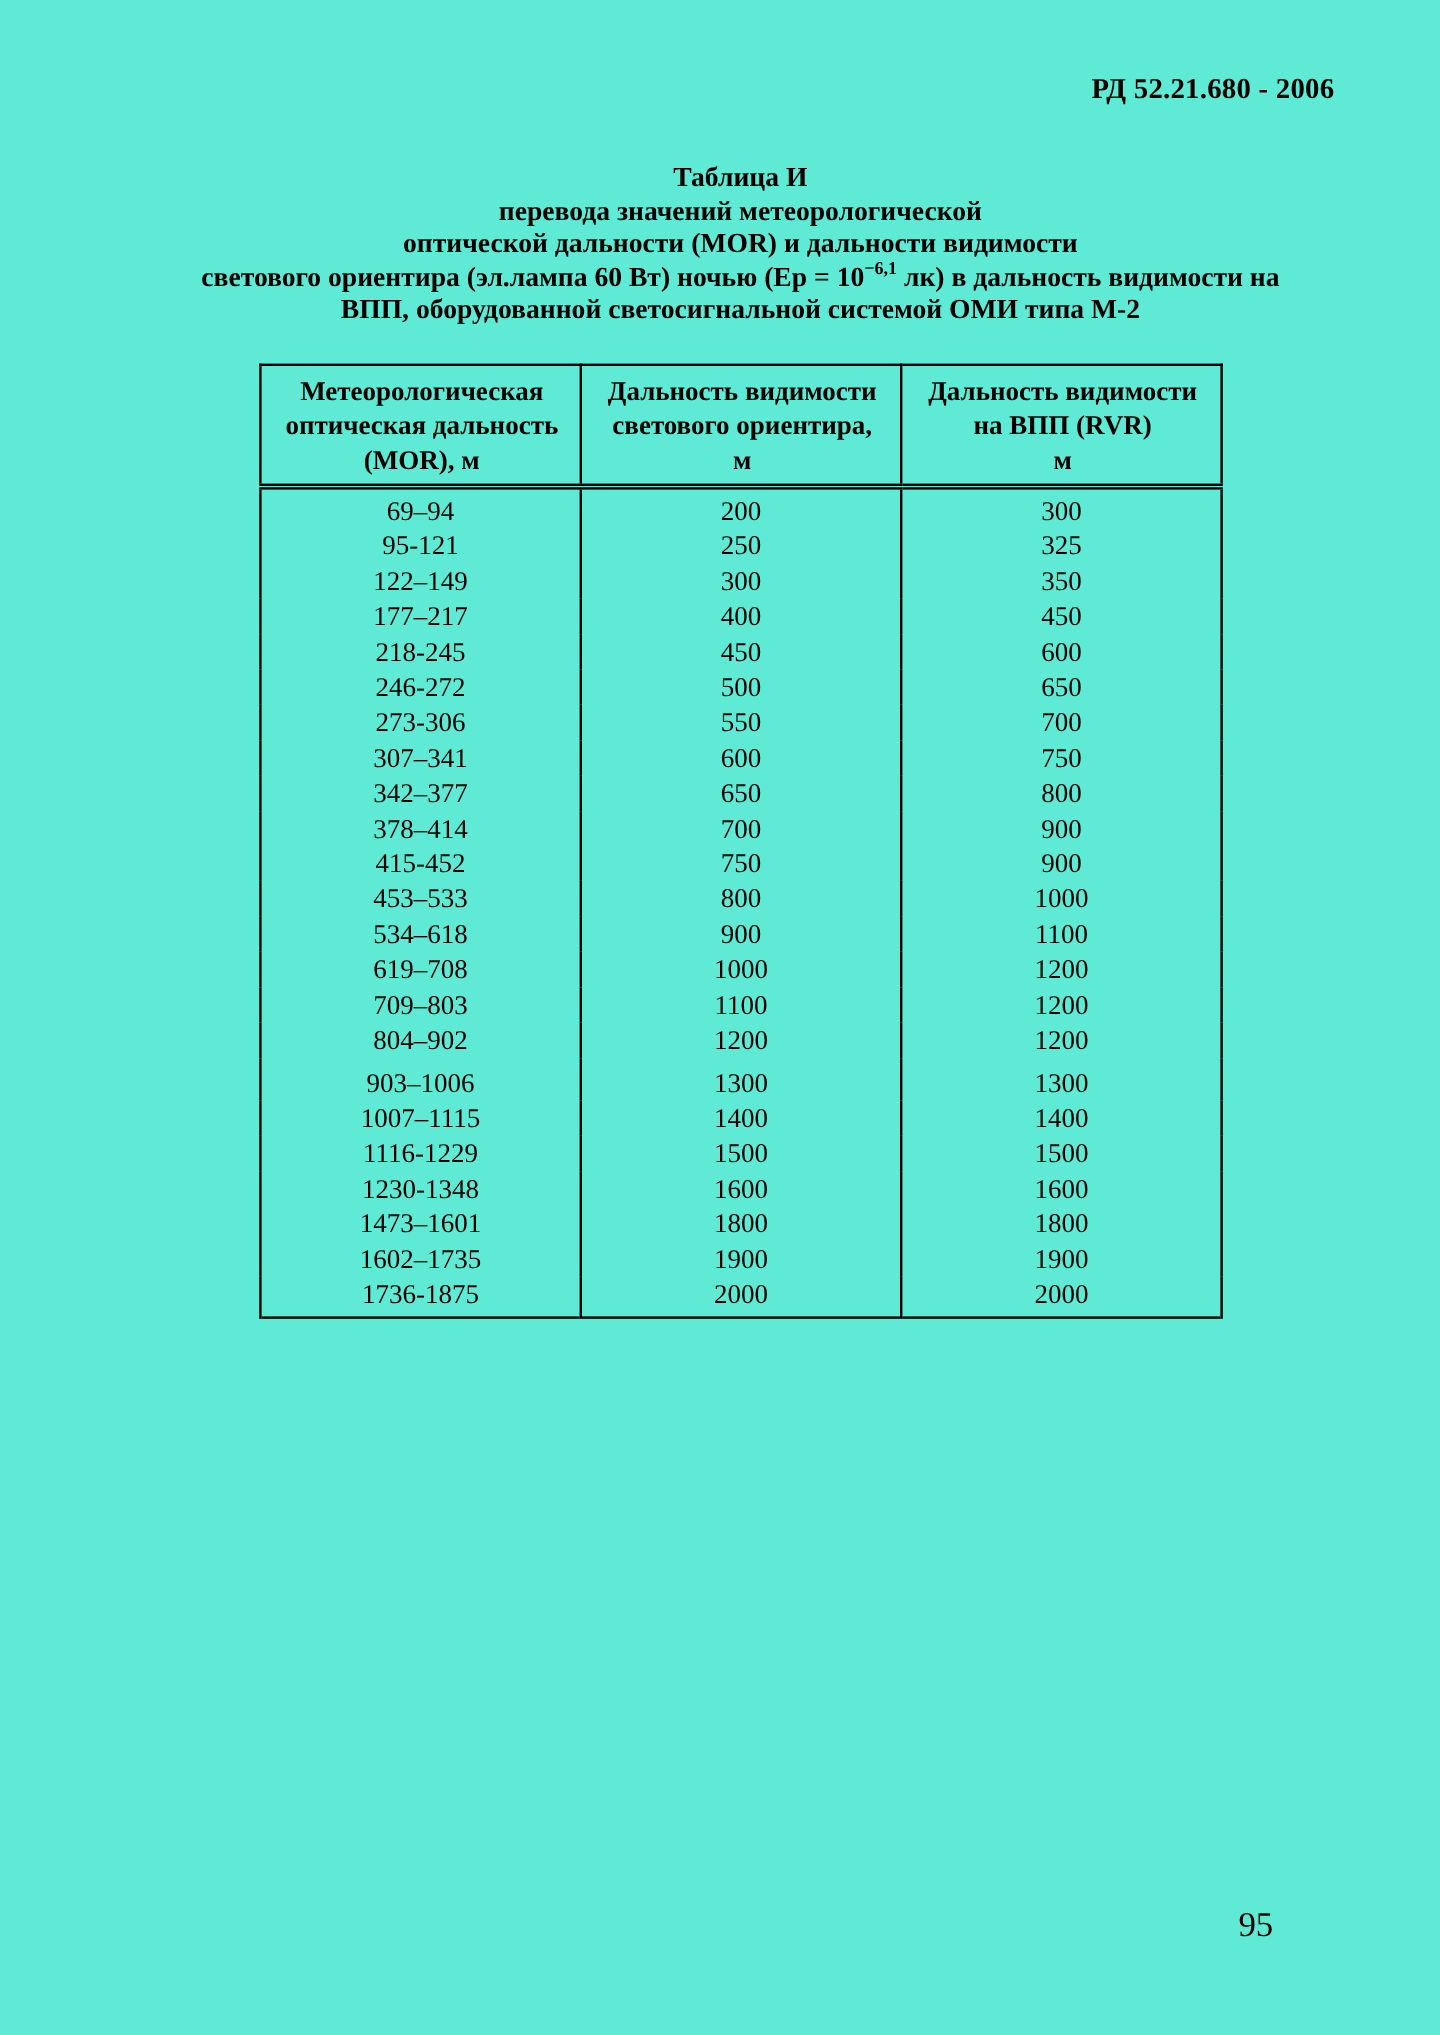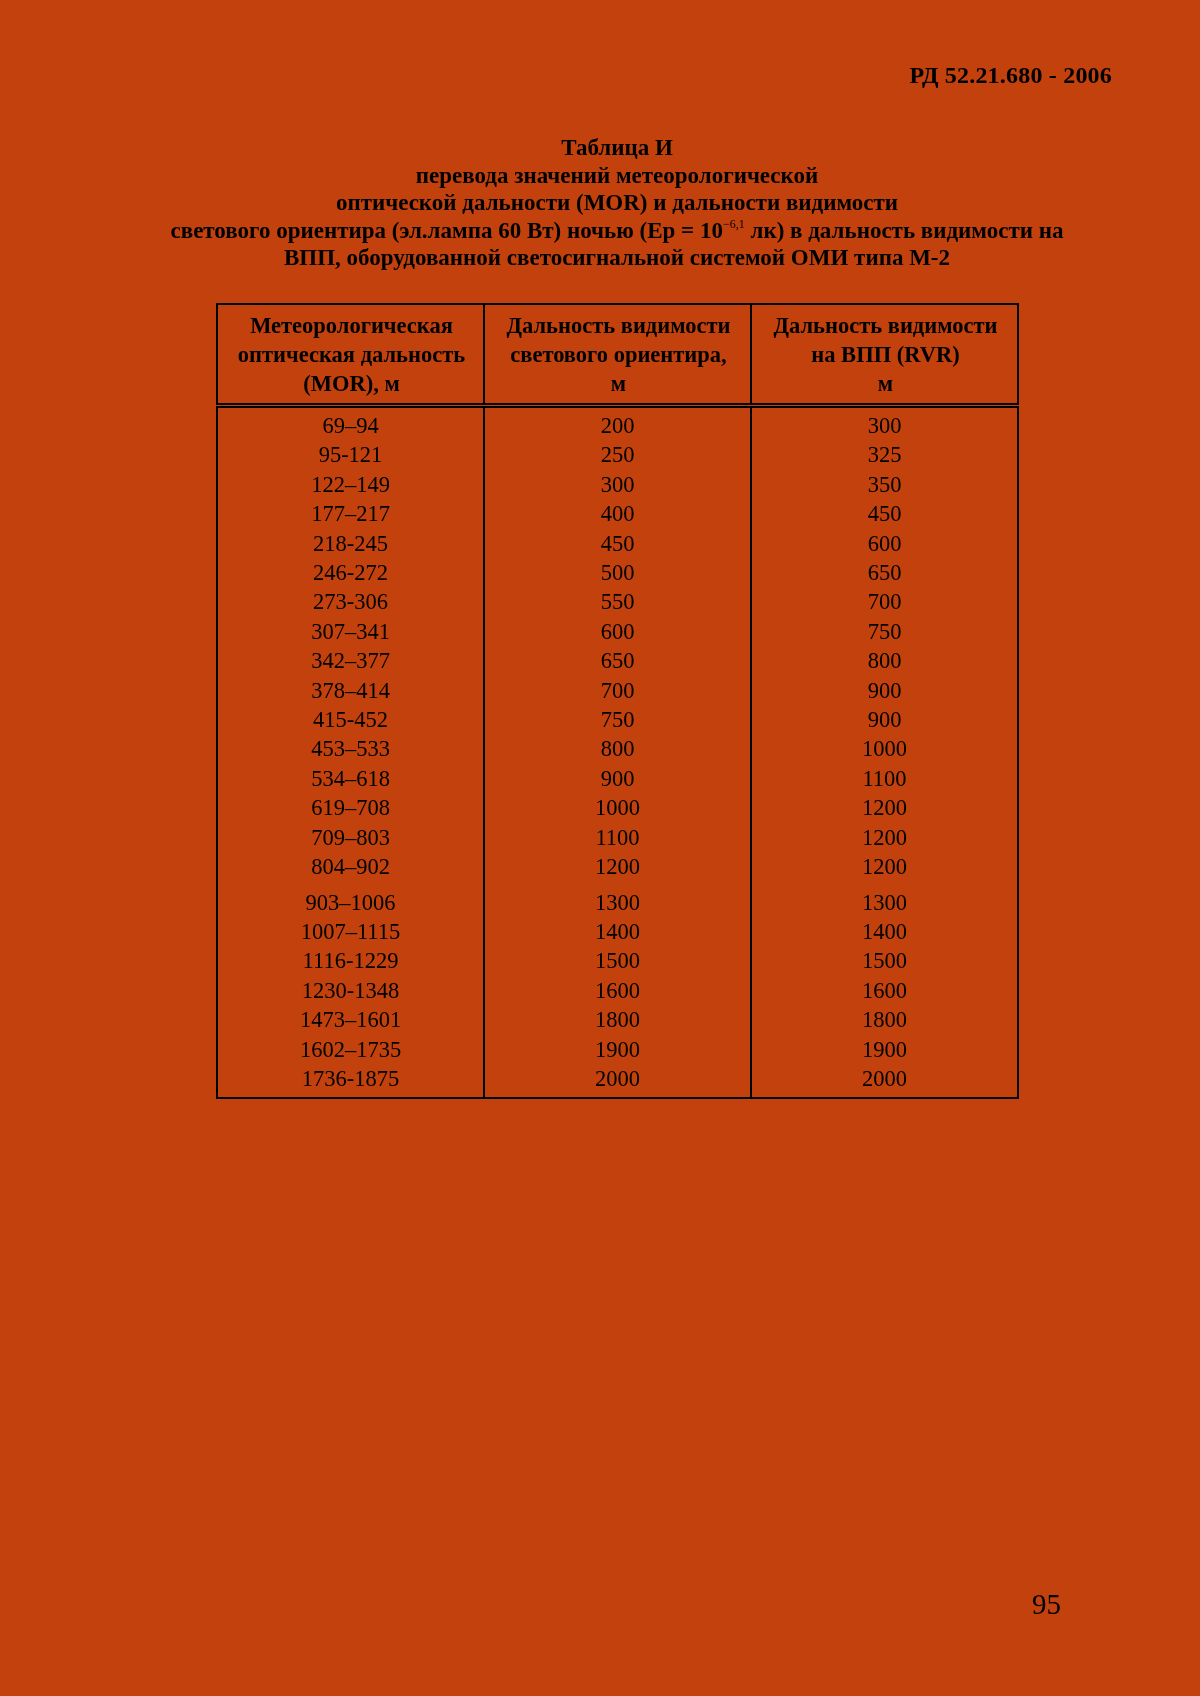--- a/index.html
+++ b/index.html
@@ -8,21 +8,21 @@
     width: 1200px;
     height: 1696px;
     position: relative;
     font-family: "Liberation Serif", serif;
     color: #000;
     overflow: hidden;
   }
   .page {
     position: absolute;
     inset: 0;
-    background: #c2410c;
+    background: #5eead4;
   }
   .doc-number {
     position: absolute;
     top: 62px;
     right: 88px;
     font-weight: bold;
     font-size: 24px;
     letter-spacing: 0.2px;
     white-space: nowrap;
   }
@@ -31,22 +31,22 @@
     top: 90px;
     left: 34px;
     width: 1166px;
     text-align: center;
     font-weight: bold;
     font-size: 23px;
     line-height: 27.5px;
     margin-top: 44px;
   }
   .title-block sup {
-    font-size: 12px;
-    font-weight: normal;
+    font-size: 15px;
+    font-weight: bold;
     line-height: 0;
     position: relative;
     top: -1px;
   }
   table.conv-table {
     position: absolute;
     top: 303px;
     left: 216px;
     width: 803px;
     border-collapse: collapse;

